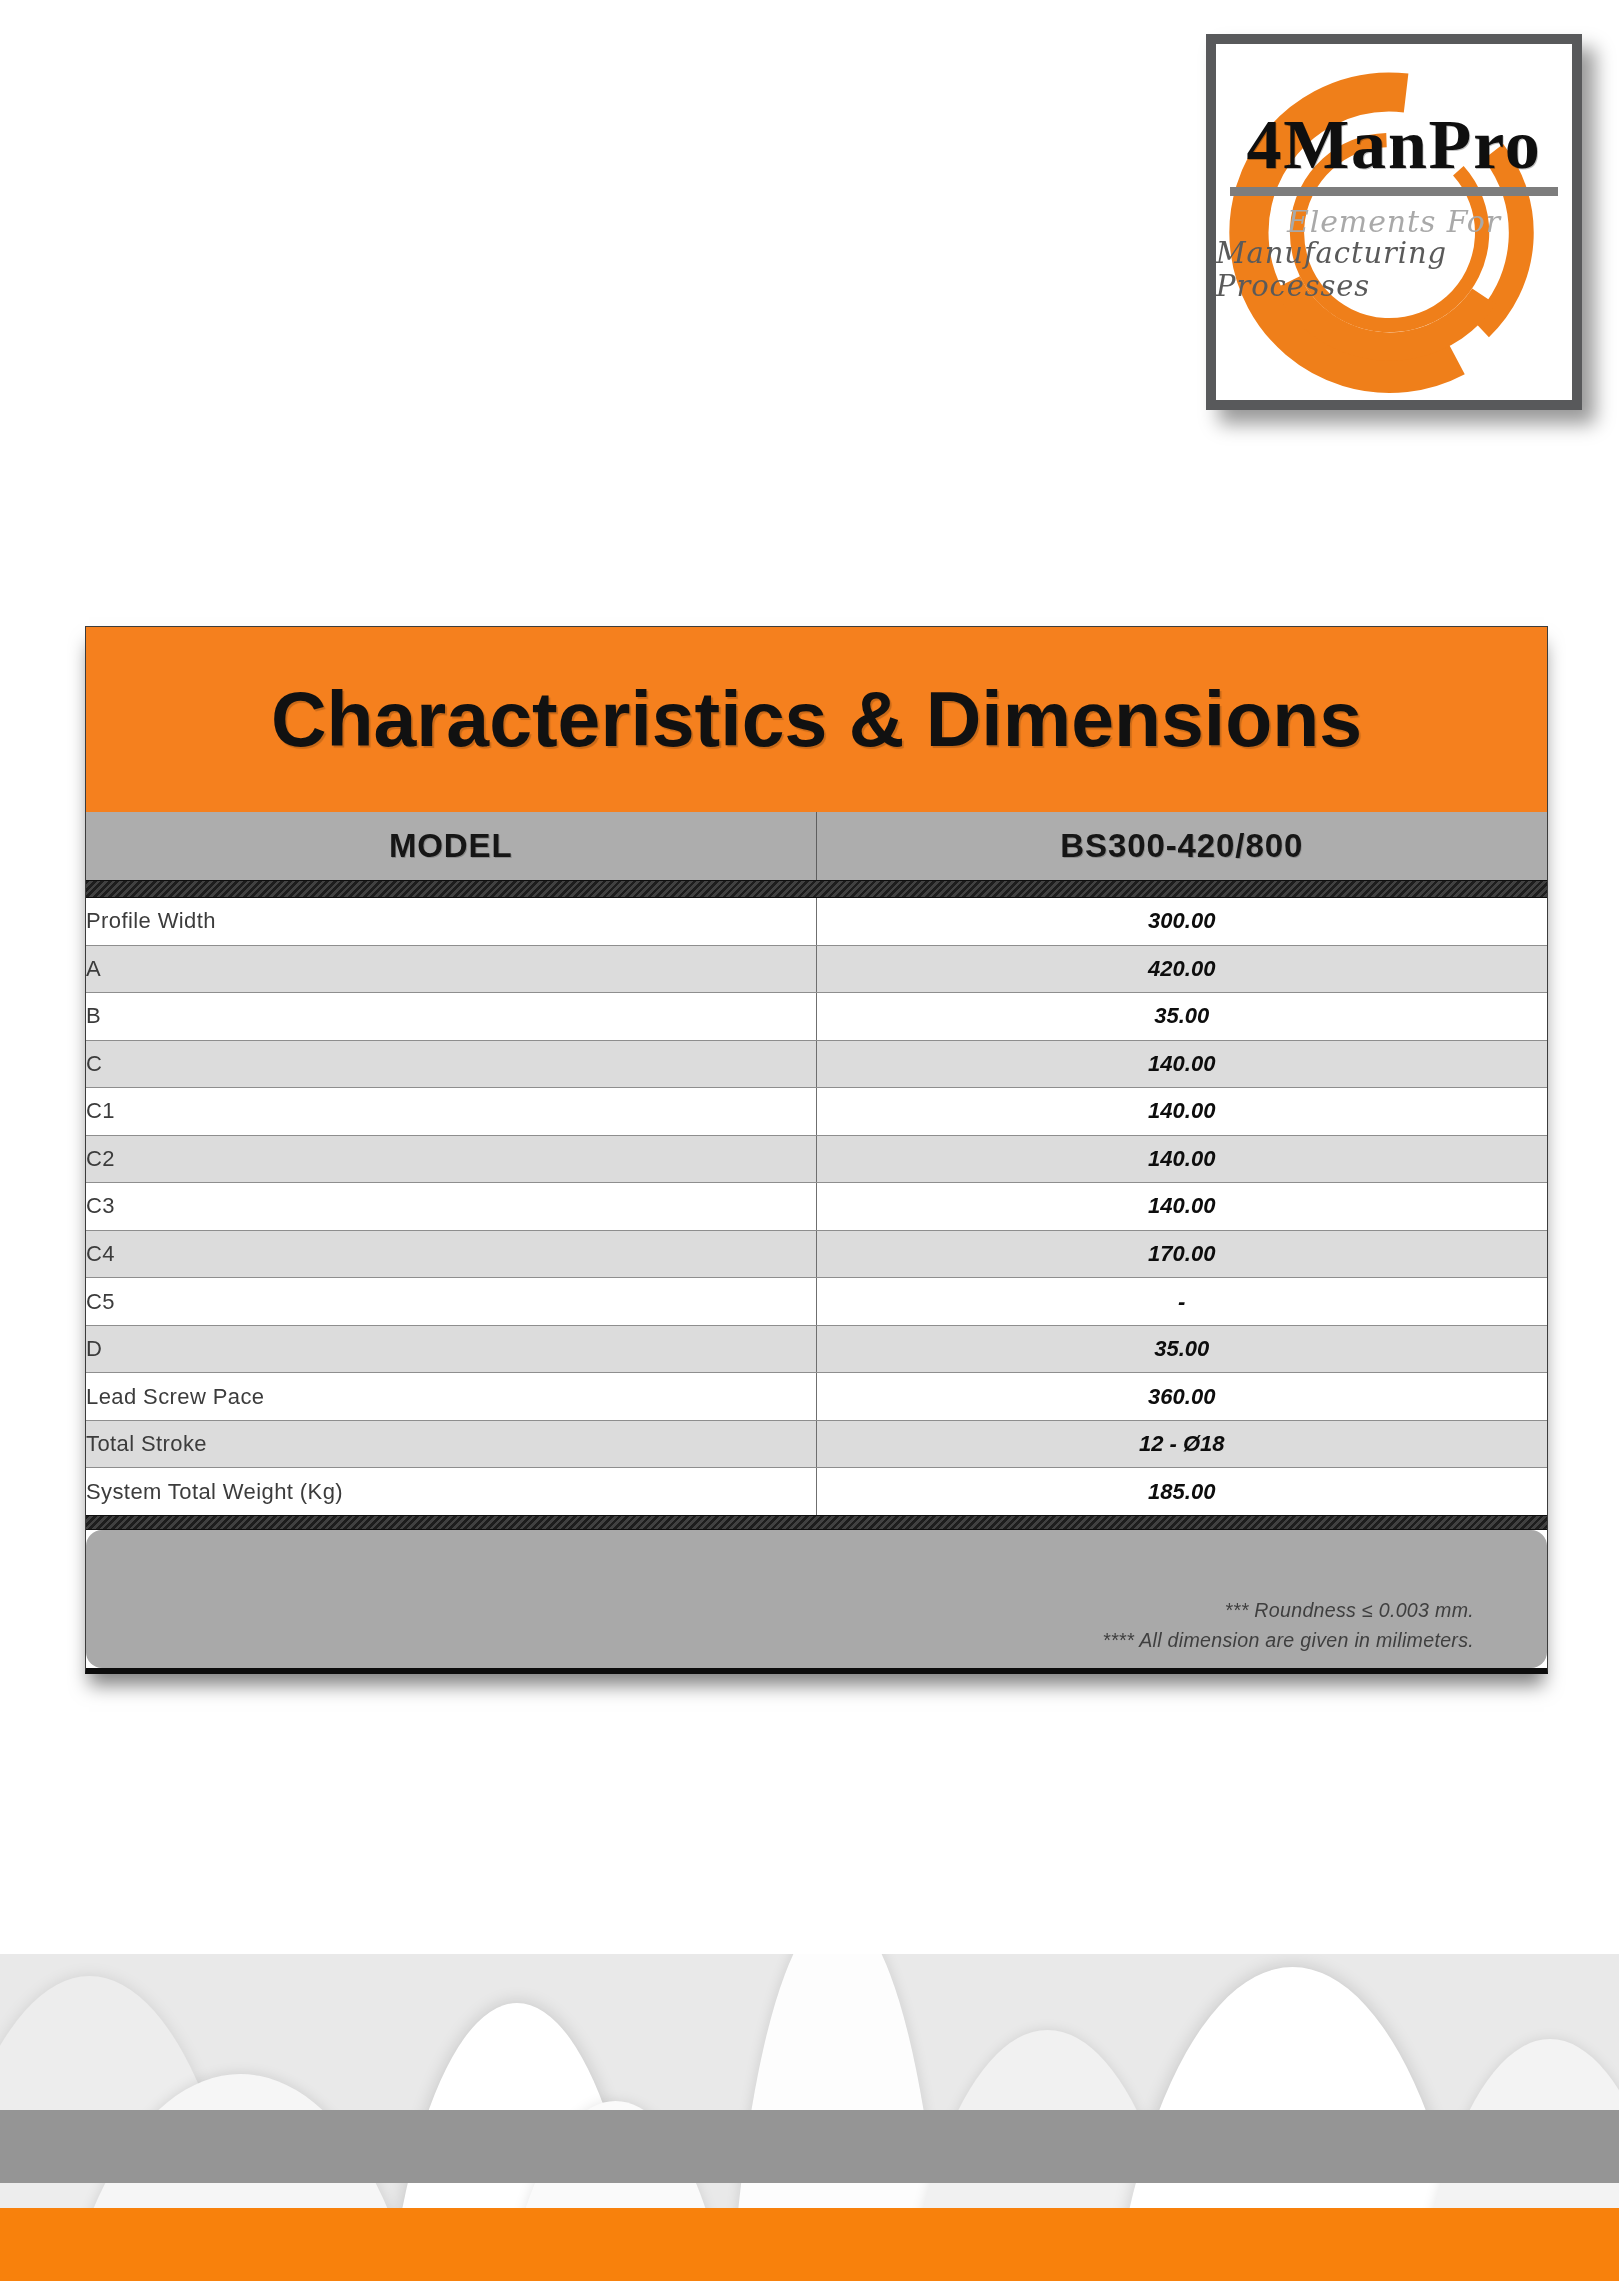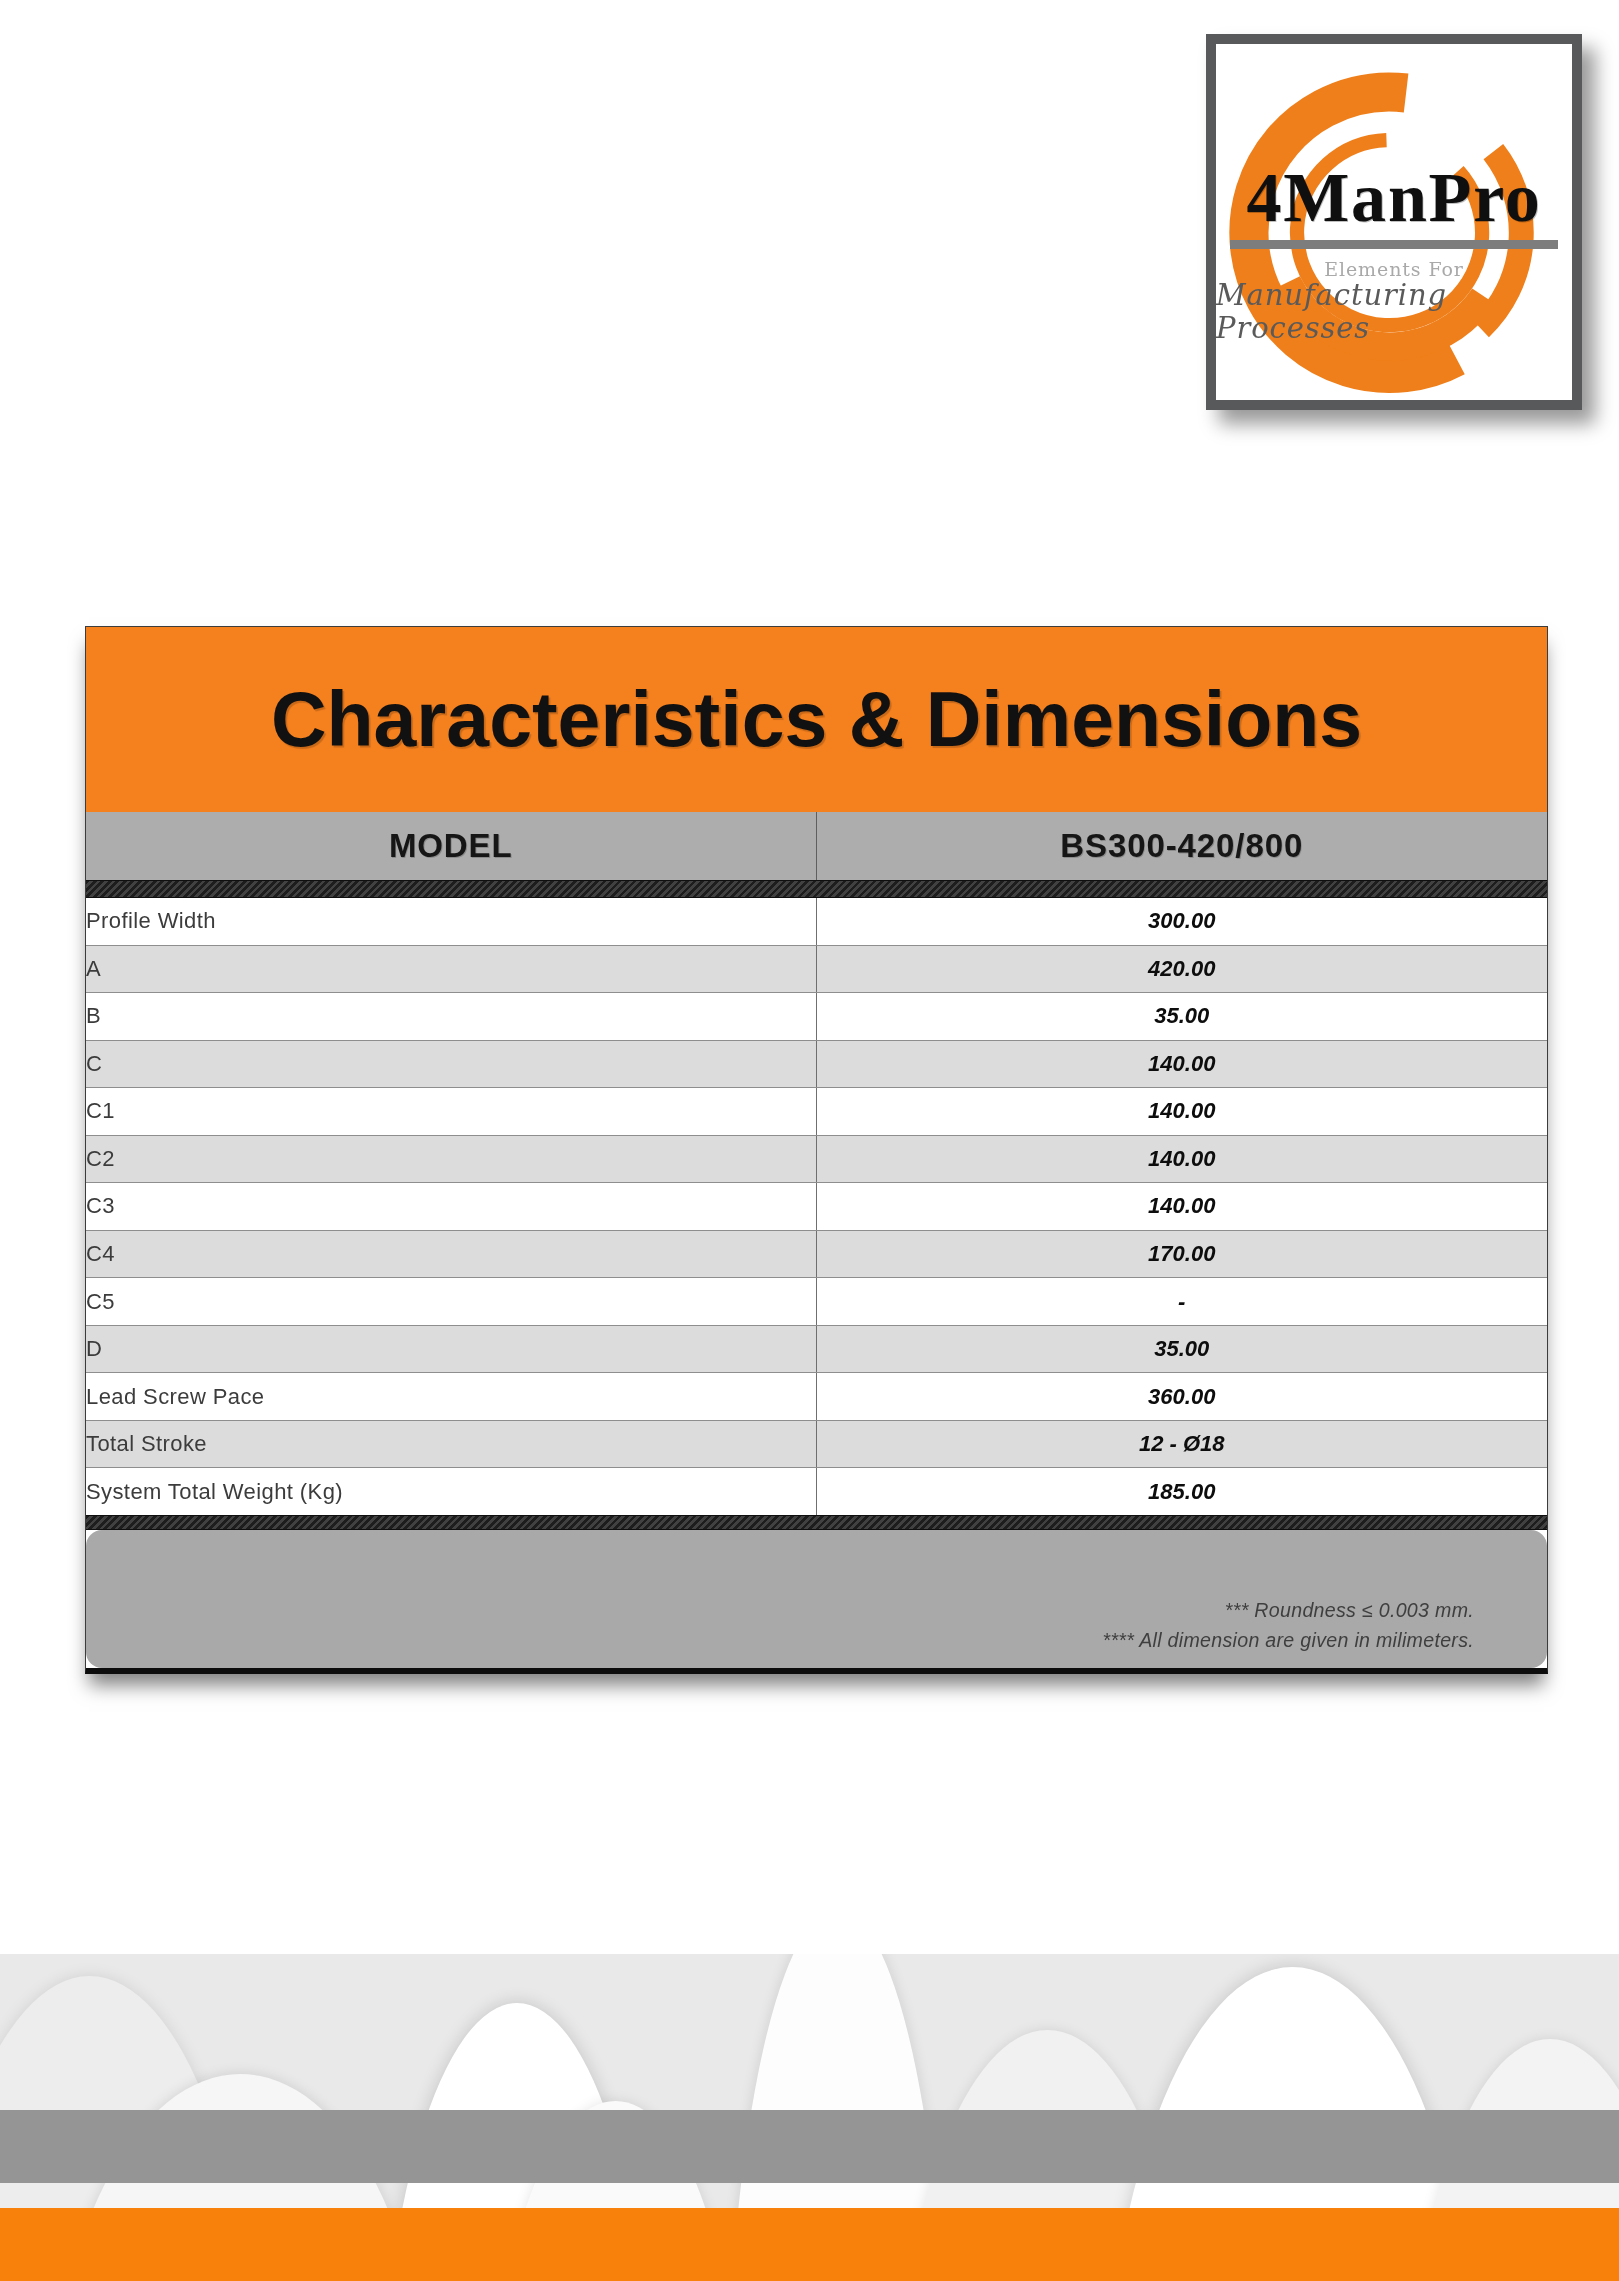--- a/index.html
+++ b/index.html
@@ -14,28 +14,28 @@
     position:absolute; left:1206px; top:34px; width:376px; height:376px;
     background:#ffffff; border:10.7px solid #58595b;
     box-shadow:12.5px 14.3px 18px rgba(0,0,0,0.40);
   }
   .logo-swirl { position:absolute; left:0; top:0; width:100%; height:100%; }
   .logo-textwrap {
     position:absolute; left:0; top:0; width:100%; height:100%;
     display:flex; flex-direction:column; align-items:center;
   }
   .logo-title {
-    margin-top:119px; font-family:"Liberation Serif", serif; font-weight:700;
+    margin-top:66px; font-family:"Liberation Serif", serif; font-weight:700;
     font-size:70px; color:#0f0f0f; letter-spacing:1.8px; line-height:1;
     text-shadow:0.9px 0.9px 0 rgba(0,0,0,0.25);
   }
   .logo-rule { width:92%; height:9px; background:#7d7d7d; margin-top:7.1px; }
   .logo-tag1 {
-    margin-top:10.7px; font-family:"DejaVu Serif", serif; 
-    font-size:19px; color:#a9a9a9; letter-spacing:0.9px; line-height:1.0;
+    margin-top:10.7px; font-family:"DejaVu Serif", serif; font-style:italic;
+    font-size:30px; color:#a9a9a9; letter-spacing:0.9px; line-height:1.0;
   }
   .logo-tag2 {
     font-family:"DejaVu Serif", serif; font-style:italic;
     font-size:29px; color:#5a5a5a; letter-spacing:0.9px; line-height:1.15;
   }
 
   
   .spec-table {
     position:absolute; left:85px; top:626px; width:1463px; height:1048px;
     border:1.8px solid #3c3c3c; border-bottom:6.2px solid #0c0c0c;

